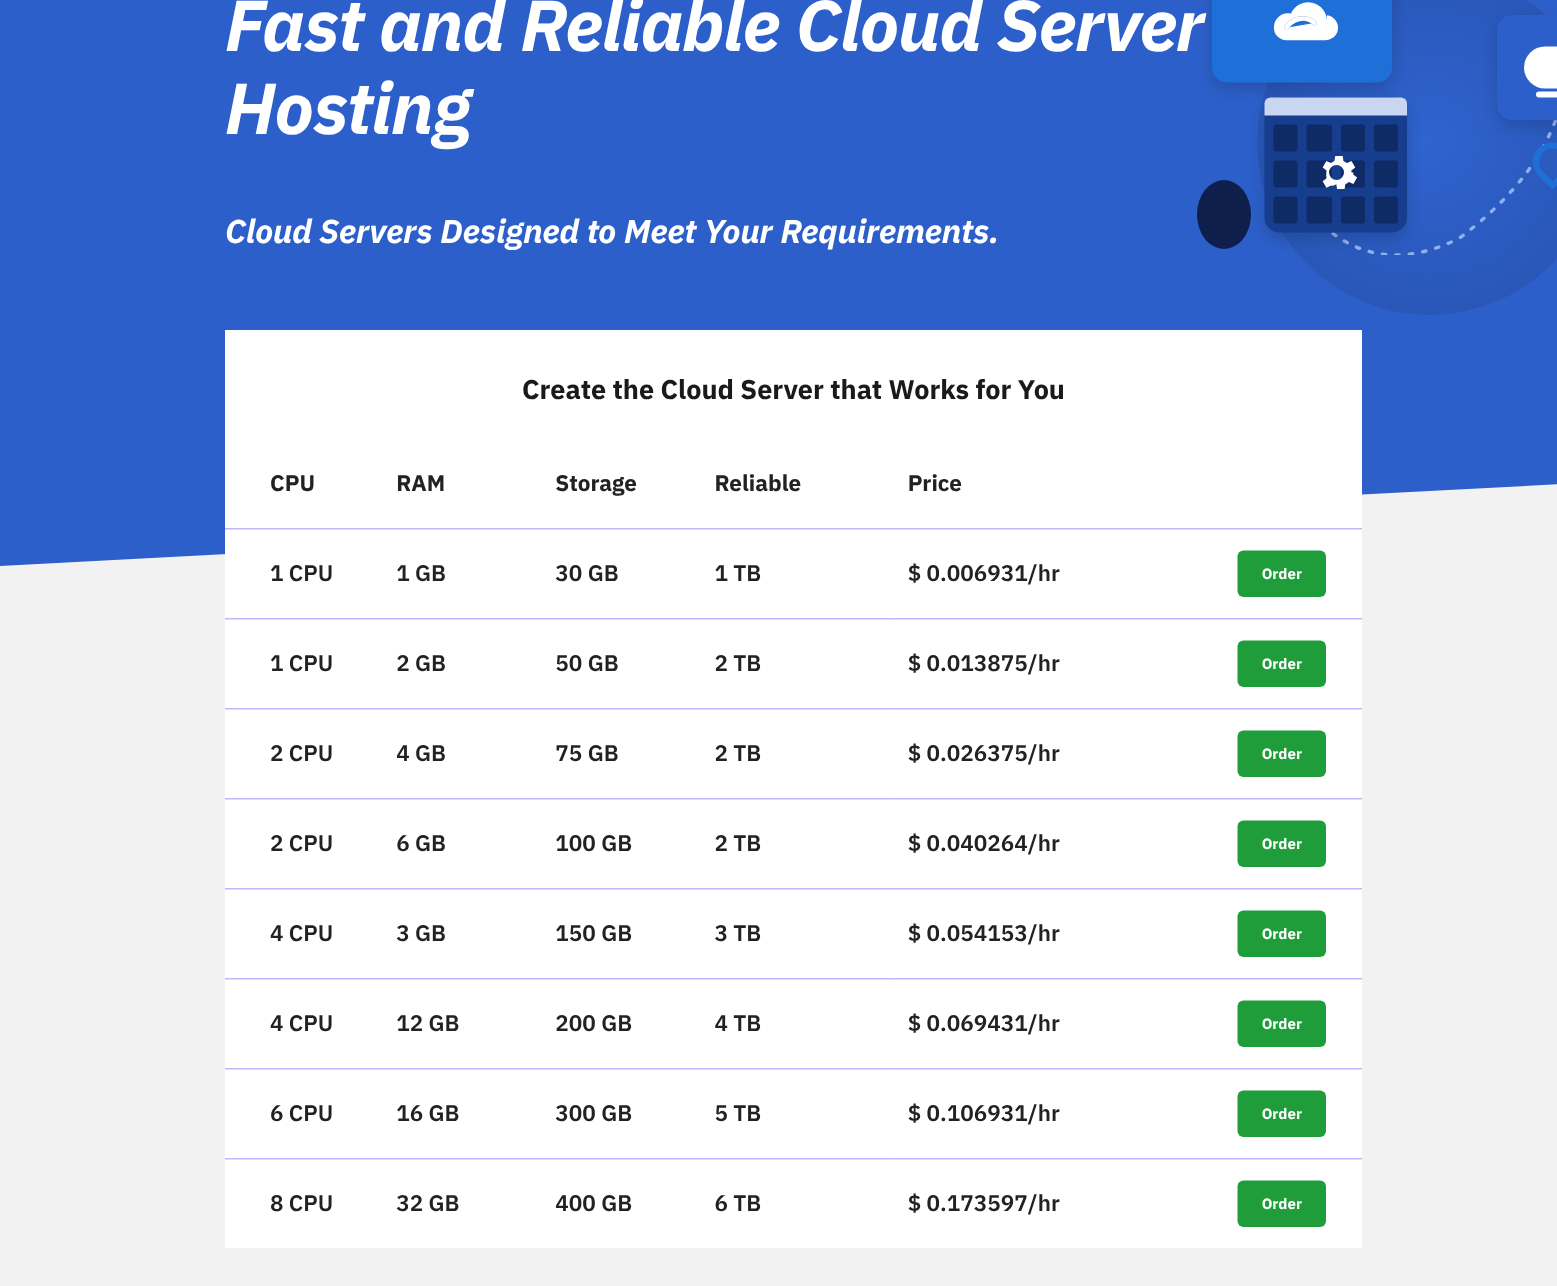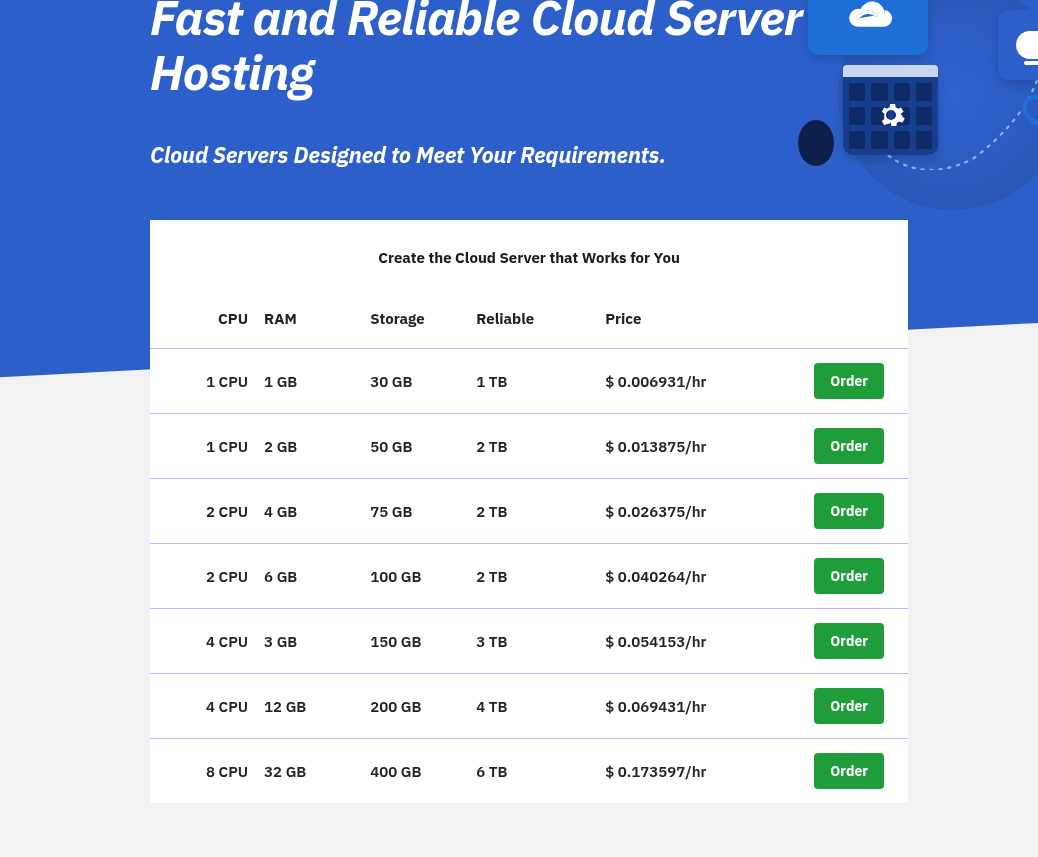--- a/index.html
+++ b/index.html
@@ -123,54 +123,54 @@
     top: 220px;
     left: 150px;
     width: 758px;
     background: #fff;
     z-index: 3;
     padding: 28px 0 0 0;
     box-shadow: none;
   }
   .panel-heading {
     text-align: center;
-    font-size: 15px;
+    font-size: 18px;
     font-weight: 800;
     color: #1a1a1a;
     margin-bottom: 28px;
   }
   table.pricing {
     width: 100%;
     border-collapse: collapse;
     font-size: 15px;
   }
   table.pricing th {
     text-align: left;
     font-weight: 700;
     color: #222;
     padding: 14px 8px 20px 8px;
   }
-  table.pricing th:first-child, table.pricing td:first-child{ padding-left:30px;text-align:right; }
+  table.pricing th:first-child, table.pricing td:first-child{ padding-left:30px; }
   table.pricing th:last-child, table.pricing td:last-child{ padding-right:24px; text-align:right;}
   table.pricing tbody tr { border-top: 1px solid #c4b5fd; }
   table.pricing td {
     padding: 14px 8px;
     color: #222;
     font-weight: 600;
     vertical-align: middle;
   }
   .btn-order {
     display:inline-block;
     background:#1f9d3a;
     color:#fff;
     font-weight:700;
     border:none;
     border-radius:4px;
     padding:9px 16px;
-    font-size:14px;
+    font-size:10px;
     cursor:pointer;
     font-family:inherit;
   }
   
   col.c-cpu{width:14%;} col.c-ram{width:14%;} col.c-storage{width:14%;}
   col.c-bw{width:17%;} col.c-price{width:26%;} col.c-order{width:15%;}
 </style>
 </head>
 <body>
 
@@ -285,20 +285,28 @@
         </tr>
         <tr>
           <td>4 CPU</td>
           <td>12 GB</td>
           <td>200 GB</td>
           <td>4 TB</td>
           <td>$ 0.069431/hr</td>
           <td><button class="btn-order">Order</button></td>
         </tr>
         <tr>
+          <td>6 CPU</td>
+          <td>16 GB</td>
+          <td>300 GB</td>
+          <td>5 TB</td>
+          <td>$ 0.106931/hr</td>
+          <td><button class="btn-order">Order</button></td>
+        </tr>
+        <tr>
           <td>8 CPU</td>
           <td>32 GB</td>
           <td>400 GB</td>
           <td>6 TB</td>
           <td>$ 0.173597/hr</td>
           <td><button class="btn-order">Order</button></td>
         </tr>
       </tbody>
   </table>
 </div>

